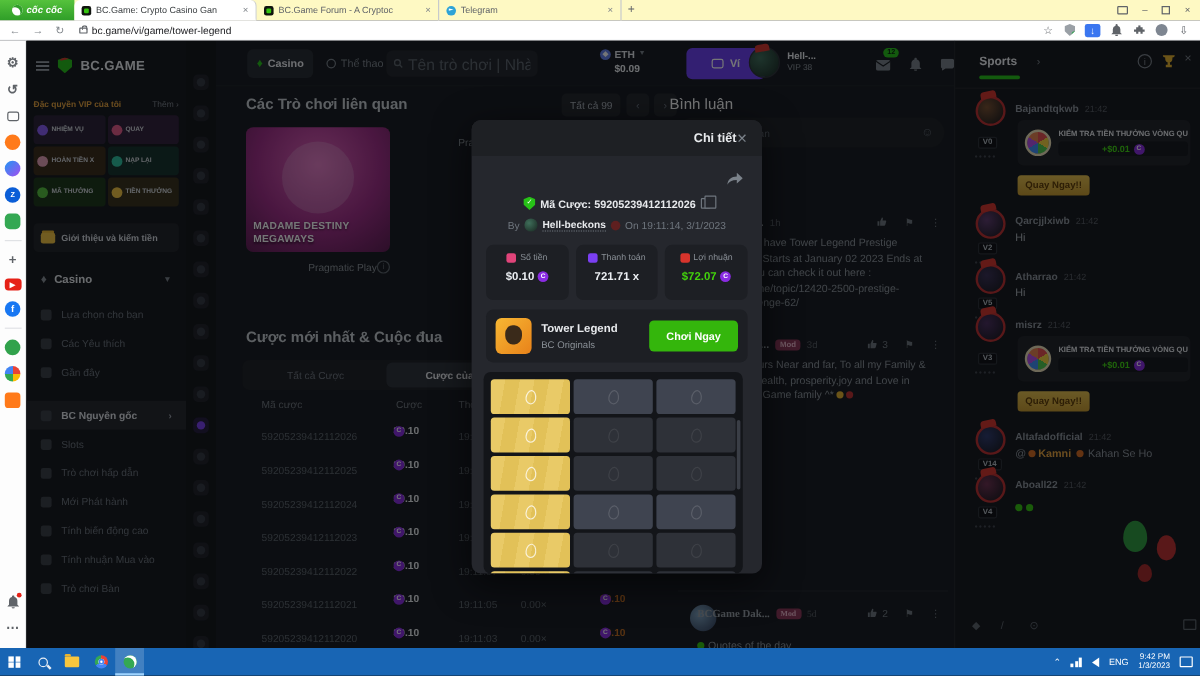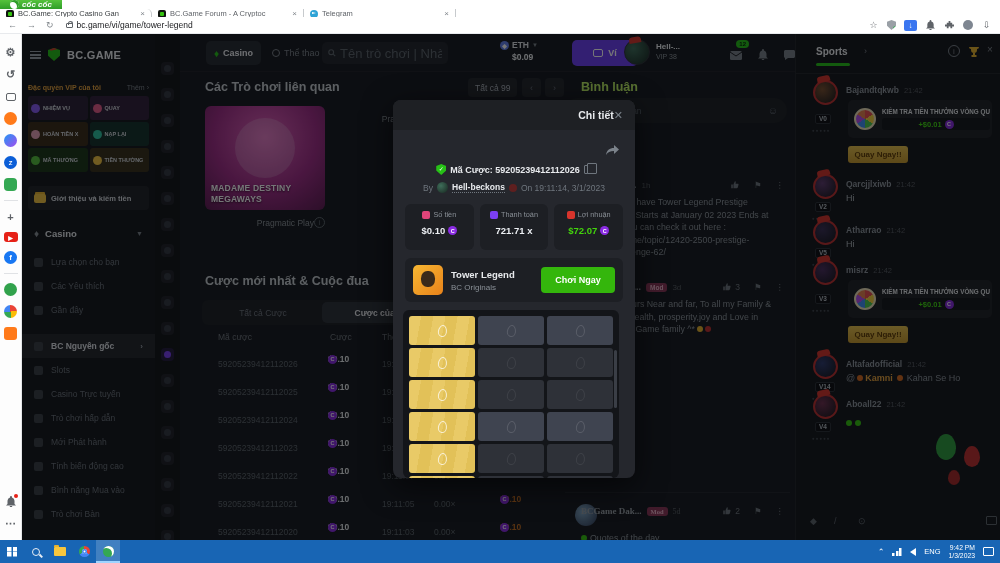--- a/index.html
+++ b/index.html
@@ -1,21 +1,21 @@
 <!DOCTYPE html>
 <html><head>
 <meta charset="utf-8">
 <style>
   * { margin:0; padding:0; box-sizing:border-box; }
   html,body { width:1000px; height:563px; overflow:hidden; background:#17181c;
     font-family:"Liberation Sans", sans-serif; }
 
   
   #chrome { position:absolute; top:0; left:0; width:1000px; height:34px; }
-  #tabbar { position:absolute; top:0; left:0; right:0; height:17px; background:#ffffff; display:flex; align-items:stretch;flex-direction:column; }
+  #tabbar { position:absolute; top:0; left:0; right:0; height:17px; background:#fef9c3; display:flex; align-items:stretch; }
   #brand { width:62px; background:linear-gradient(180deg,#55c23c,#2f9e28); color:#fff; font-weight:bold; font-style:italic;
     font-size:8px; display:flex; align-items:center; justify-content:center; gap:3px; }
   #brand .logo { width:9px; height:9px; border-radius:50%; background:#fff; box-shadow:inset -2px 2px 0 #2f9e28; }
   .tab { width:152px; display:flex; align-items:center; gap:4px; padding:0 6px; font-size:7.5px; color:#5f6368;
     border-right:1px solid #c7cacd; position:relative; }
   .tab.active { background:#fff; color:#3c4043; border-radius:5px 5px 0 0; }
   .tab .tabtitle { flex:1; white-space:nowrap; overflow:hidden; }
   .tab .tabx { color:#80868b; font-size:8px; }
   .fav { width:8px; height:8px; flex:none; border-radius:2px; position:relative; }
   .fav.bcgame { background:#10140f; }
@@ -135,21 +135,21 @@
   #hmail .badge { position:absolute; right:-7px; top:-6px; background:#27c117; color:#06220a; font-size:6px; font-weight:bold;
     border-radius:6px; padding:0 3px; line-height:8px; }
 
   
   #relhead { position:absolute; left:25px; top:46px; color:#c7ccd1; font-size:12.5px; font-weight:bold; }
   #allpill { position:absolute; left:288px; top:44px; height:19px; background:#24262c; border-radius:4px;
     color:#aeb4bb; font-size:8.5px; display:flex; align-items:center; padding:0 7px; }
   .navarrow { position:absolute; top:44px; width:19px; height:19px; background:#24262c; border-radius:4px;
     color:#6b727b; font-size:9px; display:flex; align-items:center; justify-content:center; }
   #arrl { left:342px; } #arrr { left:365px; }
-  #cmthead { position:absolute; left:401px; top:46px; color:#bef264; font-size:12.5px; font-weight:bold; }
+  #cmthead { position:absolute; left:378px; top:46px; color:#ffffff; font-size:12.5px; font-weight:normal; }
   #cmtlist { position:absolute; left:600px; top:48px; }
 
   
   .gcard { position:absolute; top:72px; width:120px; }
   #gc0 { left:25px; } #gc1 { left:150px; }
   .gimg { height:104px; border-radius:6px; position:relative; overflow:hidden; padding:6px; display:flex; flex-direction:column; justify-content:flex-end; }
   #gc0 .gimg { background:radial-gradient(circle at 50% 30%,#e060b8 0%,#a02c86 55%,#5e1a52 100%); }
   #gc1 .gimg { background:radial-gradient(circle at 50% 25%,#7fc3f0 0%,#2d7fd4 55%,#12457e 100%); }
   .gface { position:absolute; left:30px; top:12px; width:60px; height:60px; border-radius:50%; background:rgba(255,255,255,.18); }
   .gline { position:relative; color:#fff; font-weight:bold; font-size:8.5px; letter-spacing:.2px; line-height:10.5px; text-shadow:0 1px 2px rgba(0,0,0,.6); }
@@ -466,37 +466,33 @@
             <span class="nic"></span>
             <span>BC Nguyên gốc</span>
             <span class="arrow">›</span>
           </div>
           <div class="navitem">
             <span class="nic"></span>
             <span>Slots</span>
           </div>
           <div class="navitem">
             <span class="nic"></span>
-            <span>Casino Trực tuyến</span>
-          </div>
-          <div class="navitem">
-            <span class="nic"></span>
             <span>Trò chơi hấp dẫn</span>
           </div>
           <div class="navitem">
             <span class="nic"></span>
             <span>Mới Phát hành</span>
           </div>
           <div class="navitem">
             <span class="nic"></span>
             <span>Tính biến động cao</span>
           </div>
           <div class="navitem">
             <span class="nic"></span>
-            <span>Bình năng Mua vào</span>
+            <span>Tính nhuận Mua vào</span>
           </div>
           <div class="navitem">
             <span class="nic"></span>
             <span>Trò chơi Bàn</span>
           </div>
         </div>
     </div>
 
     <div id="gamerail">
         <span class="gric">

